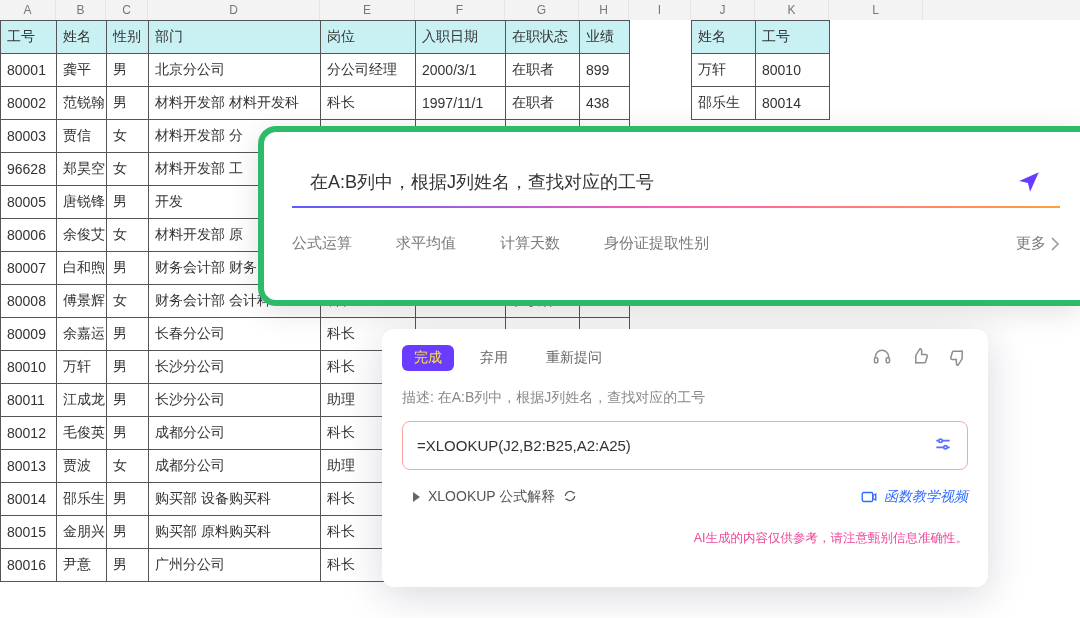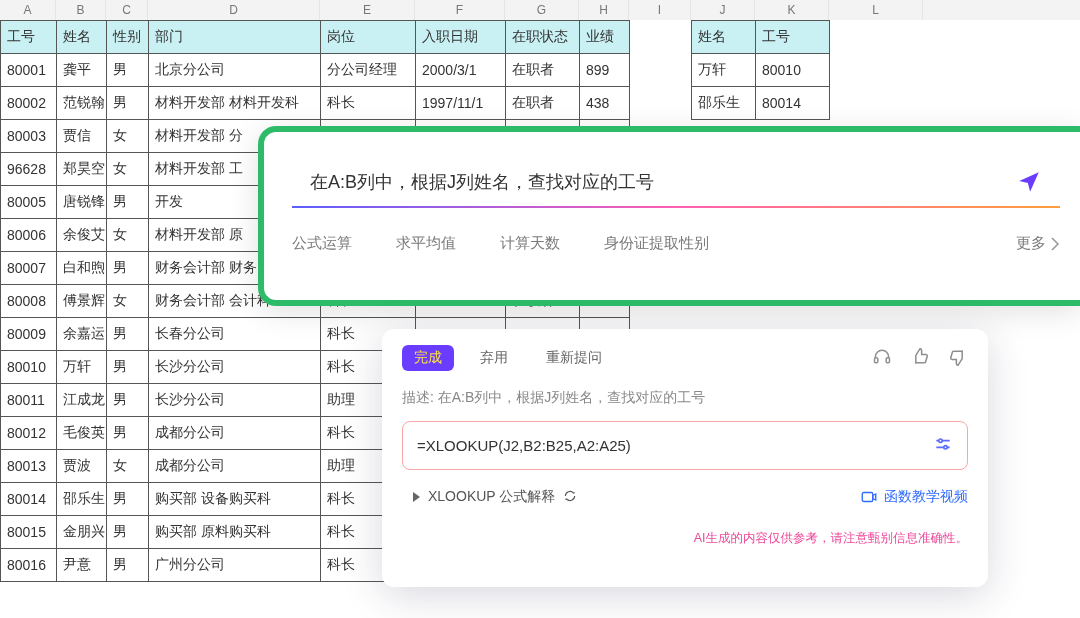--- a/index.html
+++ b/index.html
@@ -169,21 +169,21 @@
   }
   .formula-box .tune{margin-left:auto;color:#5a6dff;}
   .formula-box .tune svg{width:20px;height:20px;}
   .explain-row{
     margin-top:18px;
     display:flex;align-items:center;gap:8px;
     font-size:14px;color:#555;padding-left:11px;
   }
   .explain-row .tri{width:0;height:0;border-top:5px solid transparent;border-bottom:5px solid transparent;border-left:7px solid #666;}
   .explain-row .refresh svg{width:14px;height:14px;}
-  .tutorial{margin-left:auto;color:#2f6bff;display:flex;align-items:center;gap:6px;}
+  .tutorial{margin-left:auto;color:#2f6bff;display:flex;align-items:center;gap:6px;font-style:italic;}
   .tutorial svg{width:18px;height:18px;}
   .disclaimer{
     margin-top:24px;
     text-align:right;
     font-size:12.5px;
     color:#ec4899;
   }
 </style>
 </head>
 <body>

